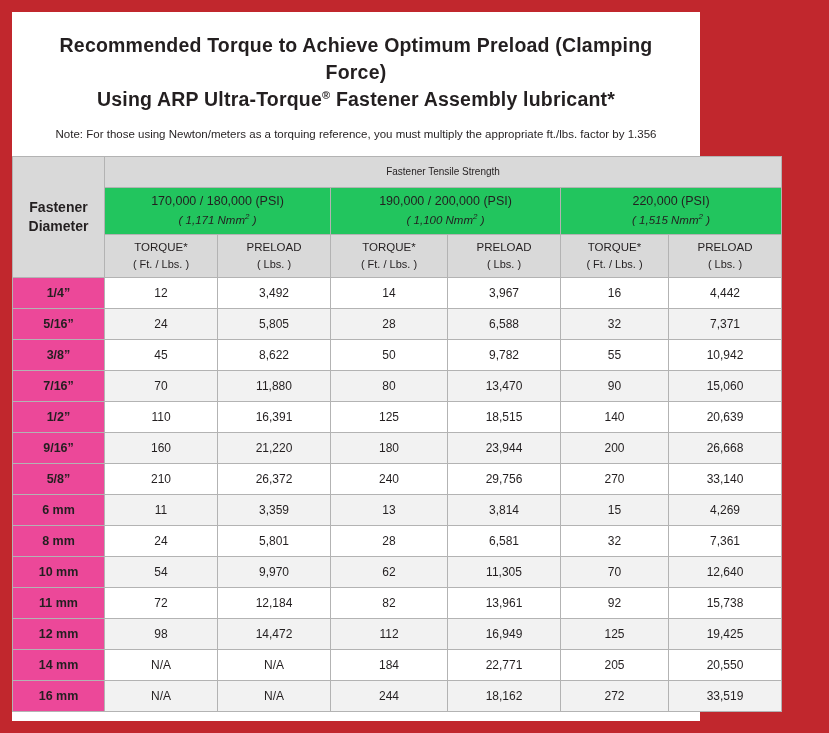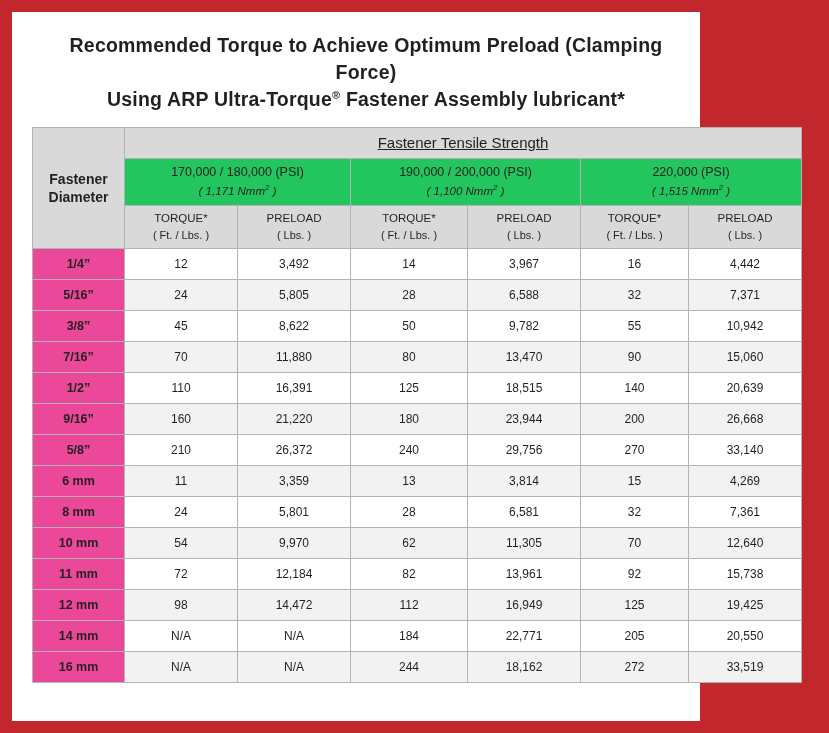--- a/index.html
+++ b/index.html
@@ -14,21 +14,20 @@
     overflow: hidden;
   }
   .page {
     position: absolute;
     left: 12px;
     top: 12px;
     width: 688px;
     height: 709px;
     background: #ffffff;
     box-sizing: border-box;
-    padding-left: 20px;
   }
   .header-block {
     padding: 20px 18px 8px 18px;
     text-align: center;
   }
   .title {
     font-size: 19.5px;
     font-weight: bold;
     color: #231f20;
     letter-spacing: 0.2px;
@@ -57,24 +56,23 @@
   }
   table.torque td, table.torque th {
     border: 1px solid #b3b3b3;
     padding: 0;
     text-align: center;
     vertical-align: middle;
     font-weight: normal;
   }
   .grp-head {
     background: #d9d9d9;
-    font-size: 15px;
+    font-size: 10px;
     font-weight: bold;
     height: 30px;
-    text-decoration: underline;
   }
   .corner-blank {
     background: #d9d9d9;
   }
   .psi-cell {
     background: #22c55e;
     height: 46px;
     font-size: 12.5px;
     font-weight: bold;
     line-height: 1.55;
@@ -124,20 +122,21 @@
 </head>
 <body>
 
 <div class="page">
 
   <div class="header-block">
     <div class="title">
       <span>Recommended Torque to Achieve Optimum Preload (Clamping Force)</span><br>
       <span>Using ARP Ultra-Torque</span><sup>®</sup><span> Fastener Assembly lubricant*</span>
     </div>
+    <div class="note">Note: For those using Newton/meters as a torquing reference, you must multiply the appropriate ft./lbs. factor by 1.356</div>
   </div>
 
   <table class="torque">
     <colgroup>
       <col style="width:92px">
       <col style="width:113px">
         <col style="width:113px">
       <col style="width:117px">
         <col style="width:113px">
       <col style="width:108px">

